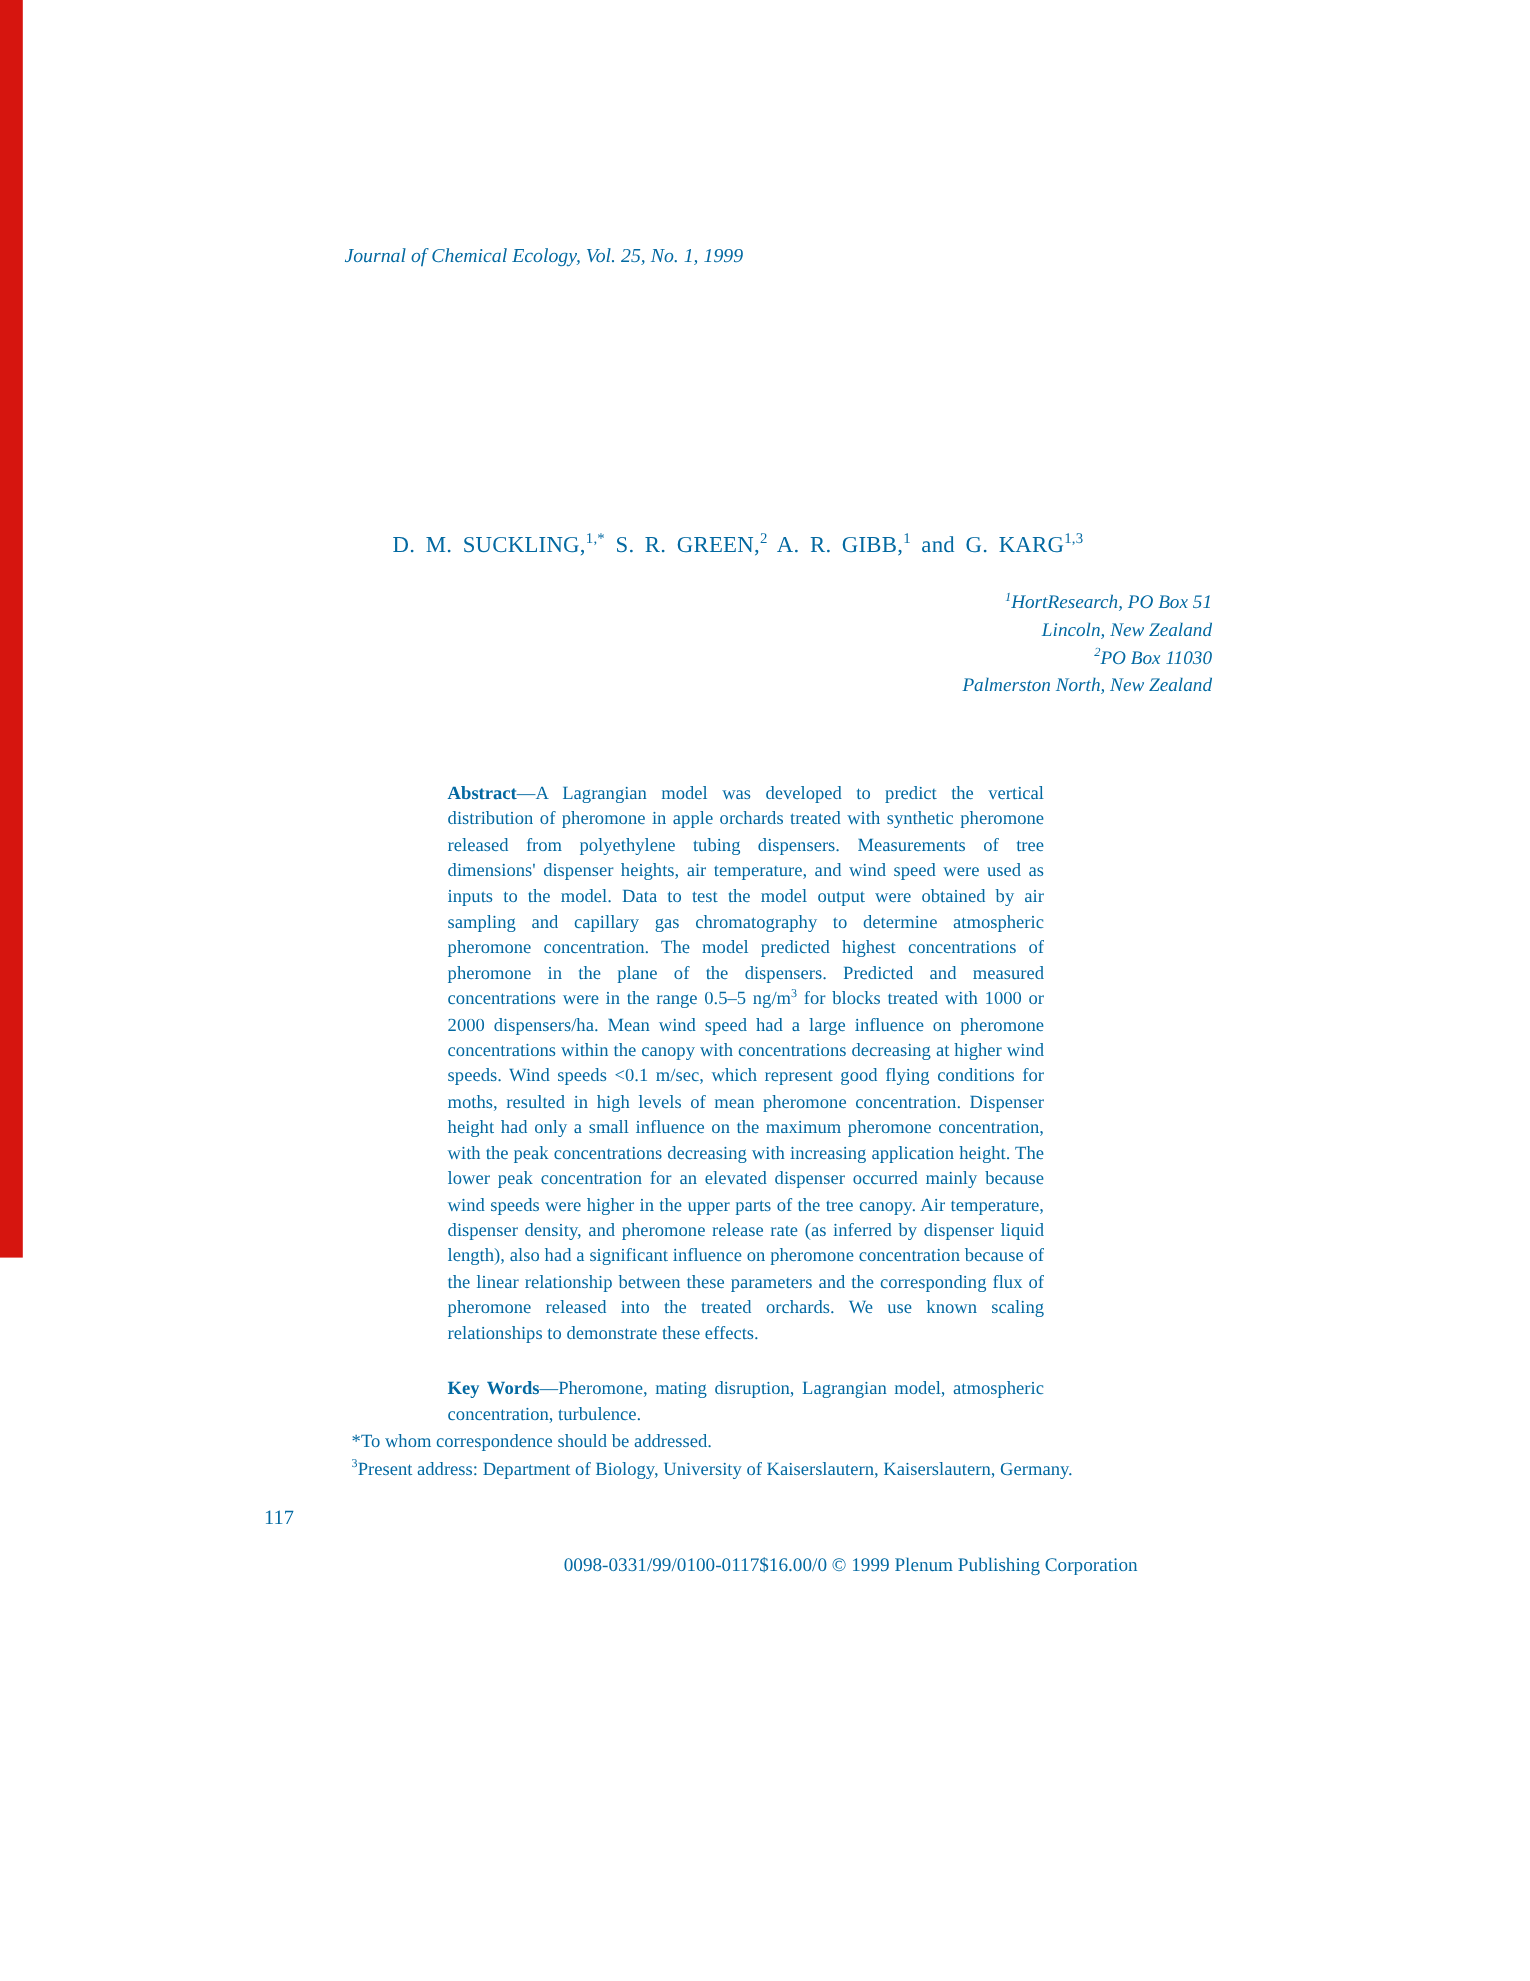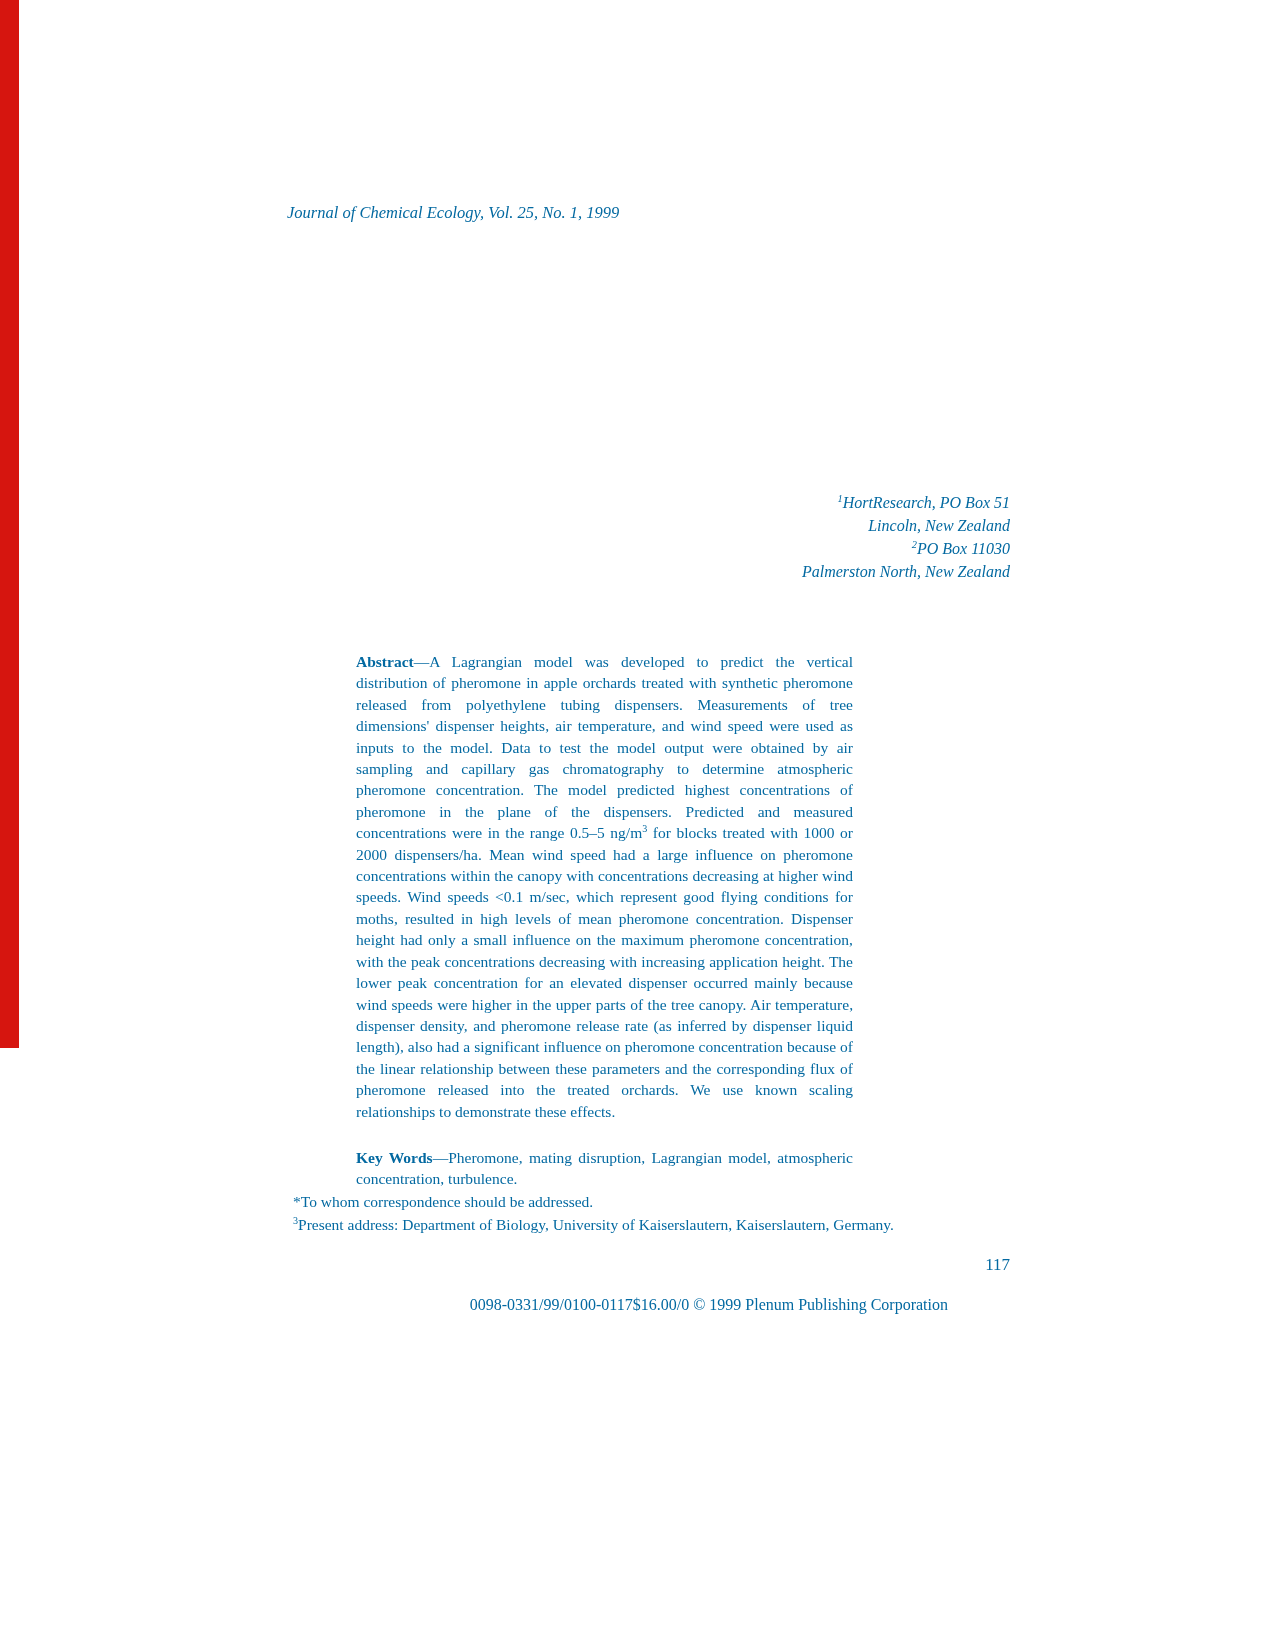--- a/index.html
+++ b/index.html
@@ -72,21 +72,21 @@
     position: absolute;
     left: 220px;
     top: 596px;
     width: 790px;
     text-align: center;
     font-size: 16px;
   }
 
   .abstract-col {
     position: absolute;
-    left: 356px;
+    left: 373px;
     top: 651px;
     width: 497px;
     font-size: 15.5px;
     line-height: 21.4px;
     text-align: justify;
   }
 
   .keywords { margin-top: 25px; }
 
   .footnotes {
@@ -96,21 +96,21 @@
     width: 665px;
     font-size: 15.5px;
     line-height: 22.5px;
   }
 
   .page-number {
     position: absolute;
     left: 220px;
     top: 1255px;
     width: 790px;
-    text-align: right;
+    text-align: left;
     font-size: 17px;
   }
 
   .copyright {
     position: absolute;
     right: 343px;
     top: 1296px;
     font-size: 16px;
     white-space: nowrap;
   }
@@ -118,20 +118,21 @@
 </head>
 <body>
 
 <div class="page">
 
   <div class="red-stripe" style="background: rgb(214, 21, 15);"></div>
 
   <div class="journal-line">Journal of Chemical Ecology, Vol. 25, No. 1, 1999</div>
 
 
+  <div class="authors"><span>D. M. SUCKLING,</span><sup>1,*</sup><span> S. R. GREEN,</span><sup>2</sup><span> A. R. GIBB,</span><sup>1</sup><span> and G. KARG</span><sup>1,3</sup></div>
 
   <div class="affiliations">
     <div><sup>1</sup><span>HortResearch, PO Box 51</span></div>
     <div><span>Lincoln, New Zealand</span></div>
     <div><sup>2</sup><span>PO Box 11030</span></div>
     <div><span>Palmerston North, New Zealand</span></div>
   </div>
 
 
   <div class="abstract-col">

